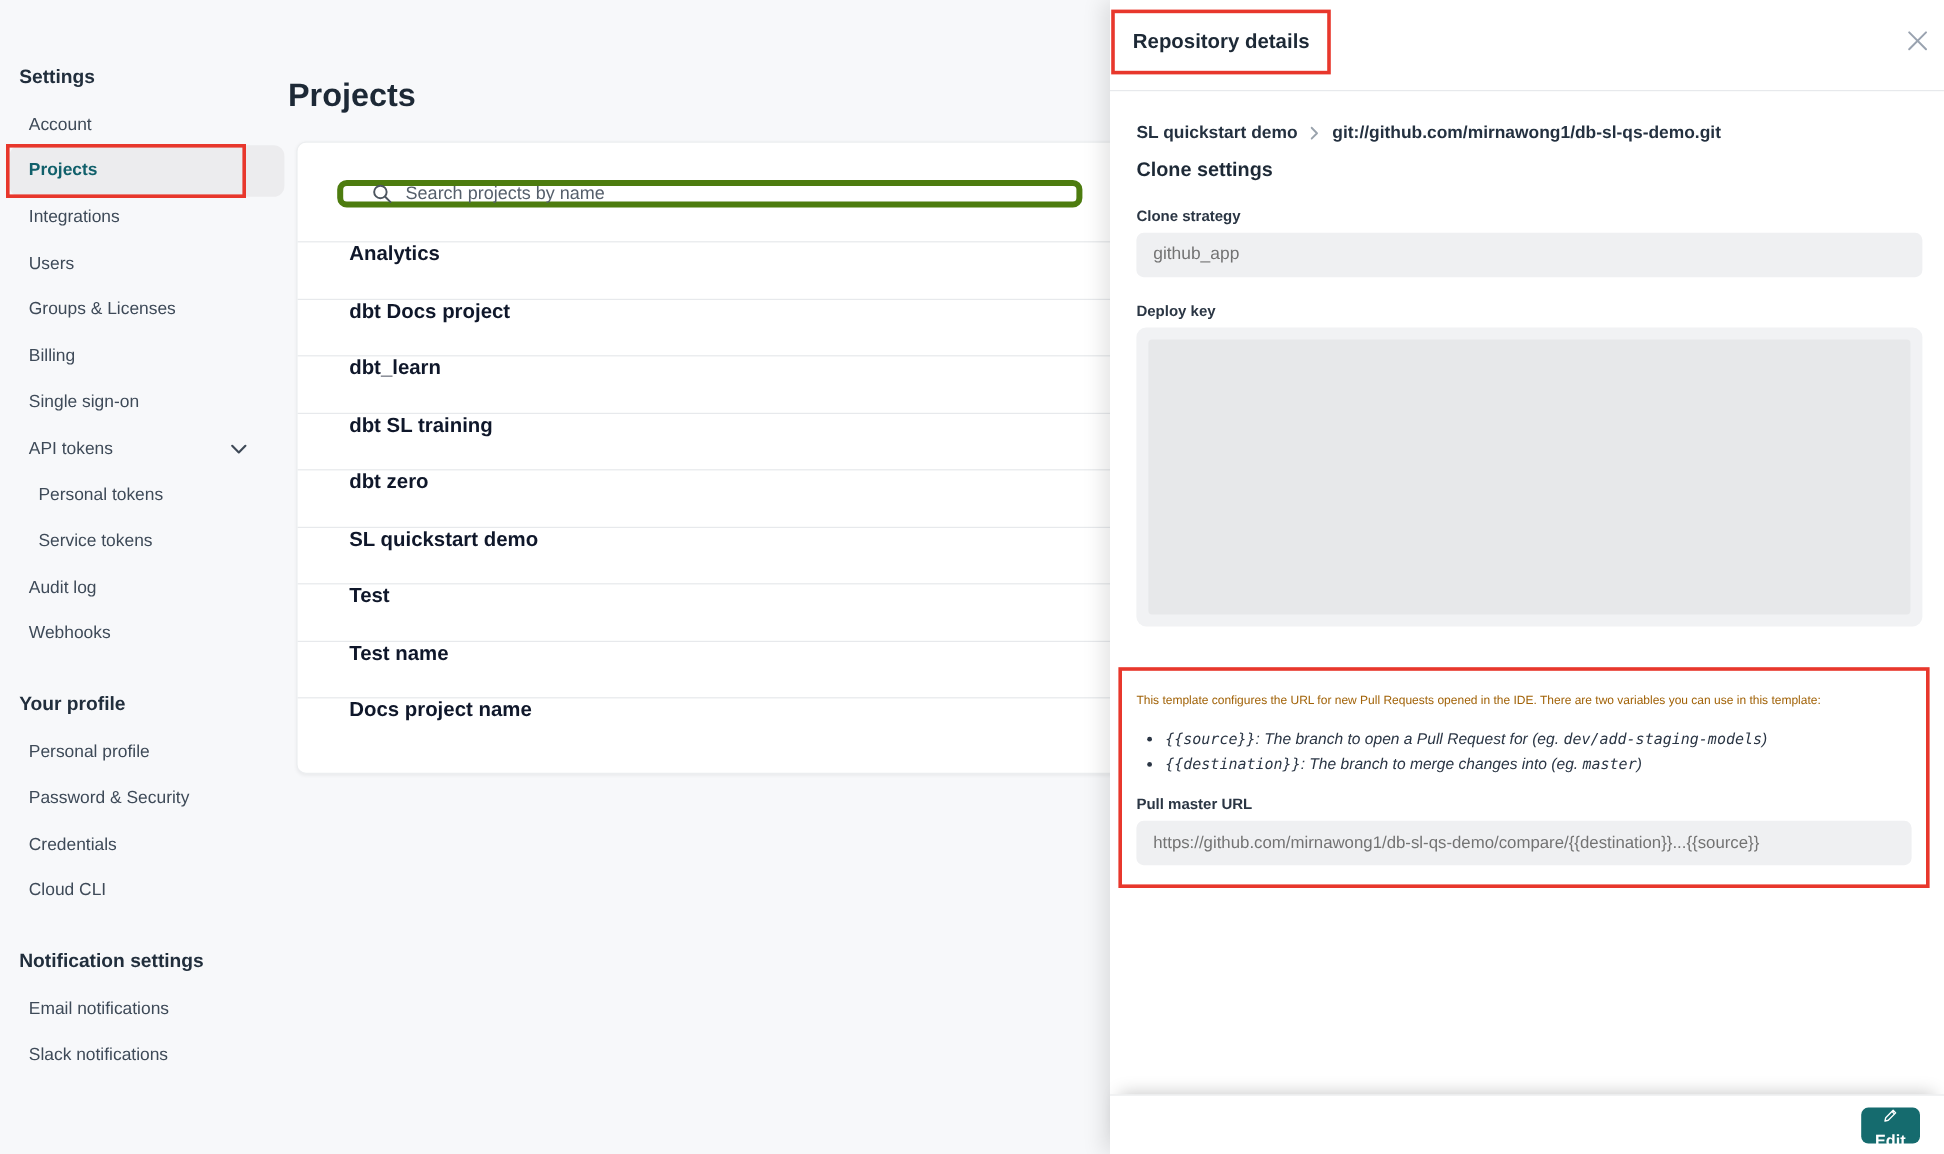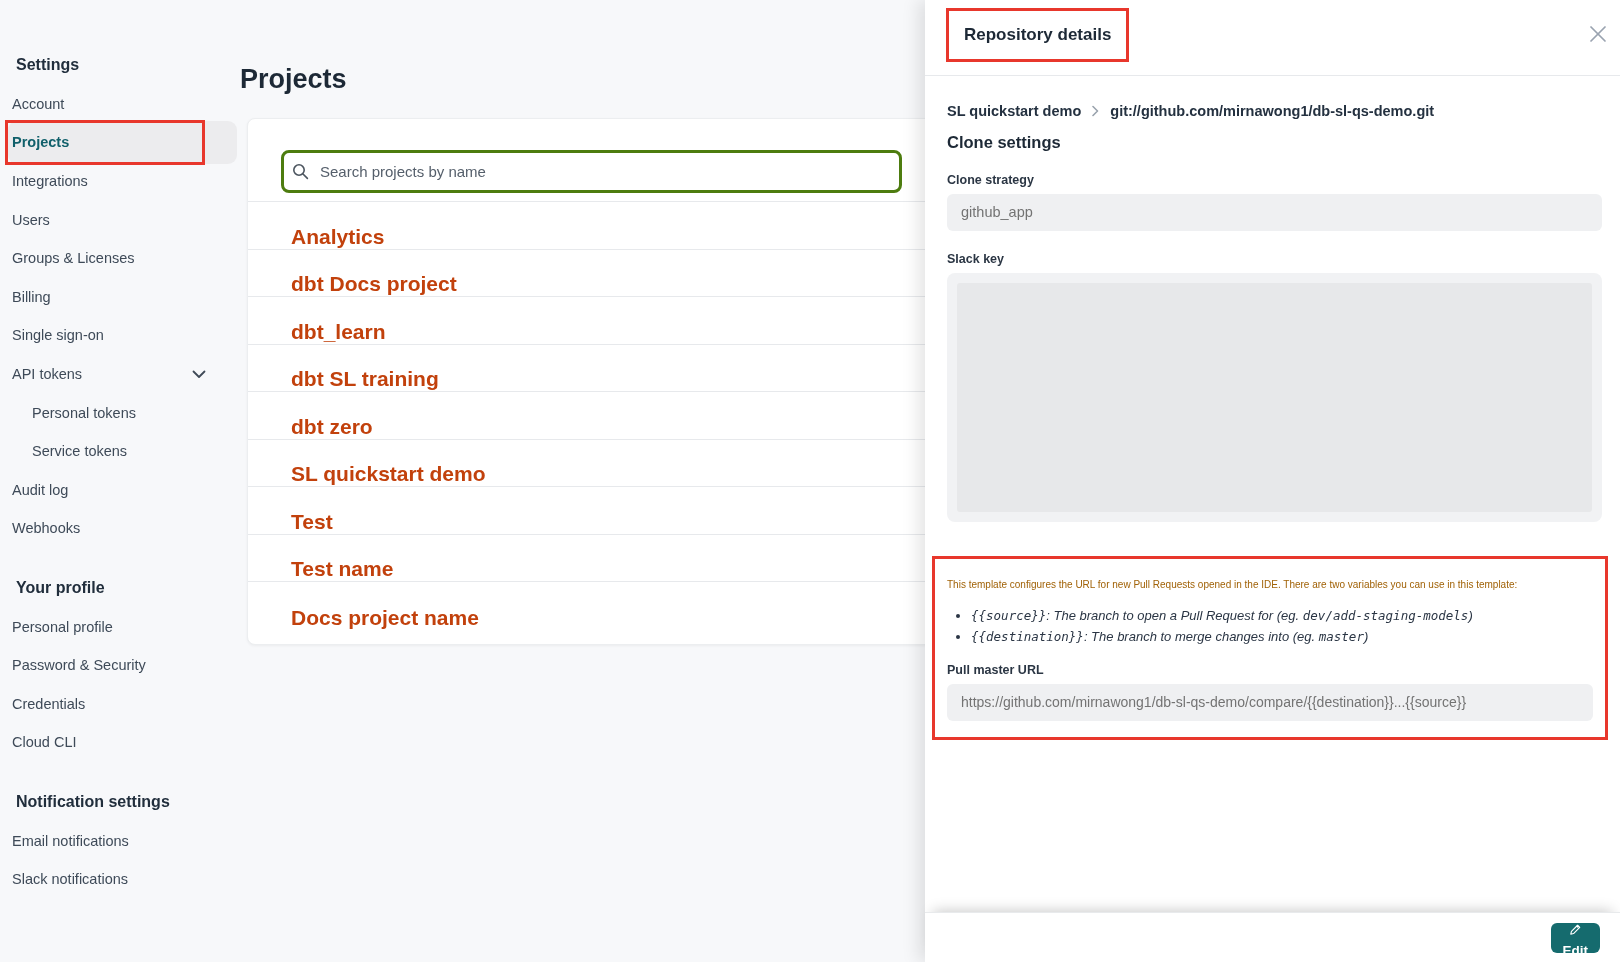--- a/index.html
+++ b/index.html
@@ -11,21 +11,21 @@
   }
 
   
   .sidebar { position:absolute; left:0; top:46px; width:240px; }
   .side-heading {
     height:38.6px; display:flex; align-items:center; padding-left:16px;
     font-size:16px; font-weight:700; color:#212e3c;
   }
   .side-item {
     position:relative; height:38.6px; display:flex; align-items:center;
-    padding-left:12px; font-size:14.5px; color:#3e4a58; cursor:pointer;
+    padding-left:24px; font-size:14.5px; color:#3e4a58; cursor:pointer;
   }
   .side-item.sub { padding-left:32px; }
   .side-item .label { position:relative; z-index:2; }
   .pill {
     position:absolute; left:8px; top:-2px; width:229px; height:43px;
     background:#ececee; border-radius:9px; z-index:0;
   }
   .annotation-proj {
     position:absolute; left:5px; top:-3px; width:200px; height:45px;
     border:3px solid #e8372c; z-index:1; pointer-events:none;
@@ -38,45 +38,45 @@
   .page-title {
     position:absolute; left:240px; top:46px;
     font-size:27px; font-weight:700; color:#1d2936;
   }
   .card {
     position:absolute; left:247px; top:118px; width:1120px; height:527px;
     background:#fff; border:1px solid #eceef0; border-radius:8px;
     box-shadow:0 1px 3px rgba(0,0,0,.05);
   }
   .search {
-    position:absolute; left:33px; top:31px; width:621px; height:43px;
-    border:3px solid #4d7c0f; border-radius:8px; background:#fff;
-    display:flex; align-items:center; padding:0 8px;
+    position:absolute; left:33px; top:31px; width:621px; height:23px;
+    border:5px solid #4d7c0f; border-radius:8px; background:#fff;
+    display:flex; align-items:center; padding:0 24px;
   }
   .search input {
     border:none; outline:none; flex:1; background:transparent;
     font:15px "Liberation Sans", sans-serif; color:#222d3a; margin-left:9px;
   }
   .search input::placeholder { color:#555f6b; opacity:1; }
   .rows { position:absolute; left:0; right:0; top:82px; border-top:1px solid #e7e9ec; }
   .row {
-    height:47.5px; display:flex; align-items:flex-end; padding-left:43px;
-    font-size:21px; font-weight:700; color:#c2410c;
+    height:47.5px; display:flex; align-items:flex-start; padding-left:43px;
+    font-size:17px; font-weight:700; color:#0f172a;
     border-bottom:1px solid #e7e9ec; cursor:pointer;
   }
   .row:last-child { border-bottom:none; }
 
   
   .panel {
     position:absolute; left:925px; top:0; width:695px; height:962px;
     background:#fff; box-shadow:-7px 0 16px rgba(0,0,0,.10); z-index:5;
   }
   .panel-header { position:relative; height:76px; border-bottom:1px solid #e7e9ec; }
   .annotation-title {
-    position:absolute; left:21px; top:8px; border:3px solid #e8372c;
+    position:absolute; left:1px; top:8px; border:3px solid #e8372c;
     padding:14px 15px; display:inline-block;
   }
   .panel-title { font-size:17px; font-weight:700; color:#1d2936; white-space:nowrap; }
   .close { position:absolute; right:12px; top:24px; width:20px; height:20px; cursor:pointer; }
   .panel-body { padding:0 18px 0 22px; }
   .breadcrumb {
     display:flex; align-items:center; margin-top:27px;
     font-size:14.5px; font-weight:700; color:#243140;
   }
   .crumb-sep { margin:0 11px; display:flex; align-items:center; }
@@ -260,21 +260,21 @@
       <span>git://github.com/mirnawong1/db-sl-qs-demo.git</span>
     </div>
 
     <h2 class="sec-h">Clone settings</h2>
 
     <div class="field-label">Clone strategy</div>
     <div class="input">
       <span>github_app</span>
     </div>
 
-    <div class="field-label">Slack key</div>
+    <div class="field-label">Deploy key</div>
     <div class="deploy">
       <div class="deploy-inner"></div>
     </div>
 
     <div class="pr-box">
       <p class="pr-desc">This template configures the URL for new Pull Requests opened in the IDE. There are two variables you can use in this template:</p>
       <ul class="pr-bullets">
         <li><span class="code">{{source}}</span><span>: The branch to open a Pull Request for (eg. </span><span class="code">dev/add-staging-models</span><span>)</span></li>
         <li><span class="code">{{destination}}</span><span>: The branch to merge changes into (eg. </span><span class="code">master</span><span>)</span></li>
       </ul>

